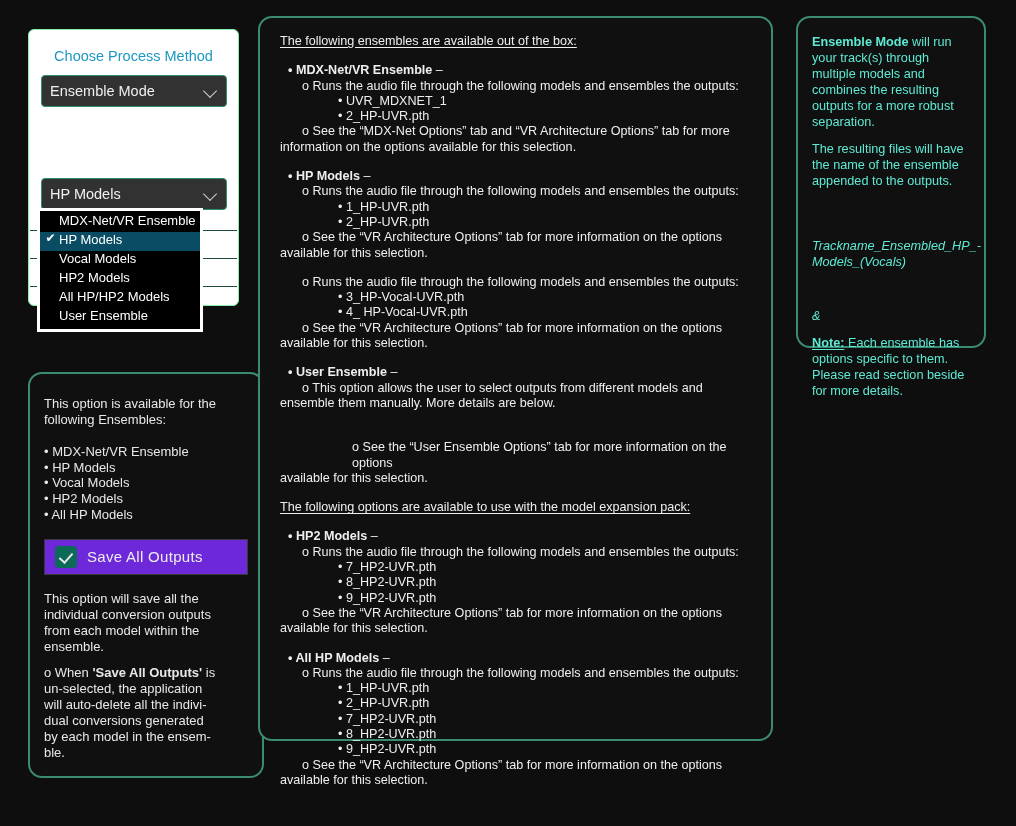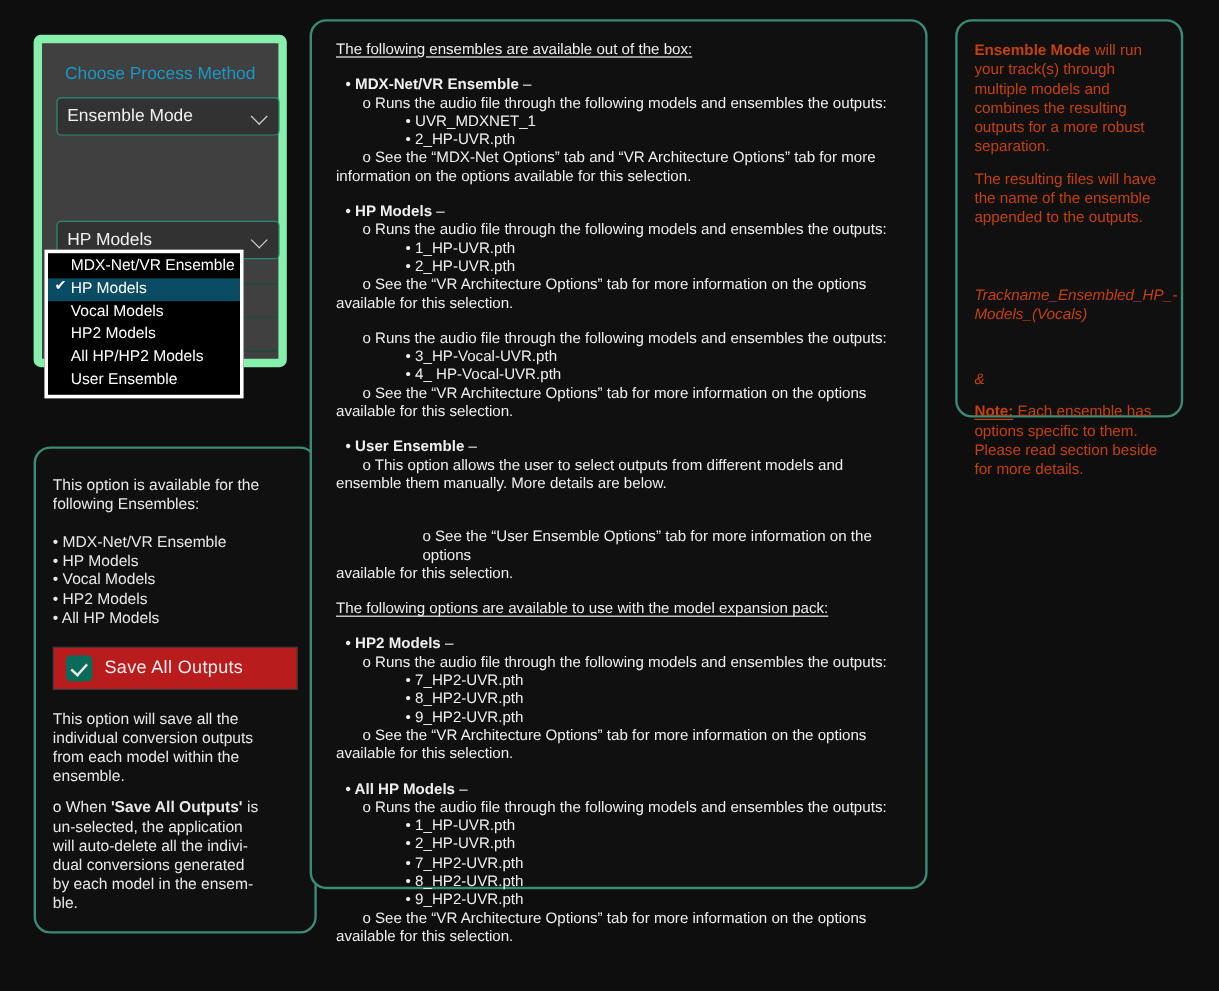--- a/index.html
+++ b/index.html
@@ -23,22 +23,22 @@
   .panel {
     position: absolute;
     background: #0d0d0d;
     border-radius: 14px;
   }
   .panel-teal {
     border: 2px solid #3b8b74;
     background: #101010;
   }
   .panel-gray {
-    border: 7px solid #86efac;
-    background: #404040;
+    border: 1px solid #86efac;
+    background: #ffffff;
   }
 
   
   #left-controls {
     left: 28px;
     top: 29px;
     width: 211px;
     height: 277px;
     border-radius: 6px;
   }
@@ -152,21 +152,21 @@
   }
   #left-info p { margin: 0; }
   .gap-sm { height: 11px; }
   .gap-md { height: 16px; }
   .bullet-line { white-space: nowrap; }
 
   
   #save-all-row {
     margin: 16px 0 0 0;
     border: 1px solid #3a3a3a;
-    background: #b91c1c;
+    background: #6d28d9;
     height: 36px;
     display: flex;
     align-items: center;
     padding-left: 10px;
     cursor: pointer;
   }
   #save-all-box {
     width: 22px;
     height: 22px;
     border-radius: 4px;
@@ -217,21 +217,21 @@
   
   #right-panel {
     left: 796px,;
     left: 796px;
     top: 16px;
     width: 190px;
     height: 332px;
   }
   #right-panel .inner {
     padding: 16px 14px 10px 14px;
-    color: #c2410c;
+    color: #5eead4;
     font-size: 12.7px;
     line-height: 1.26;
   }
   .ital { font-style: italic; margin-top: 38px; }
   .bold { font-weight: bold; }
   .uline { text-decoration: underline; text-underline-offset: 2px; }
 </style>
 </head>
 <body>
 

